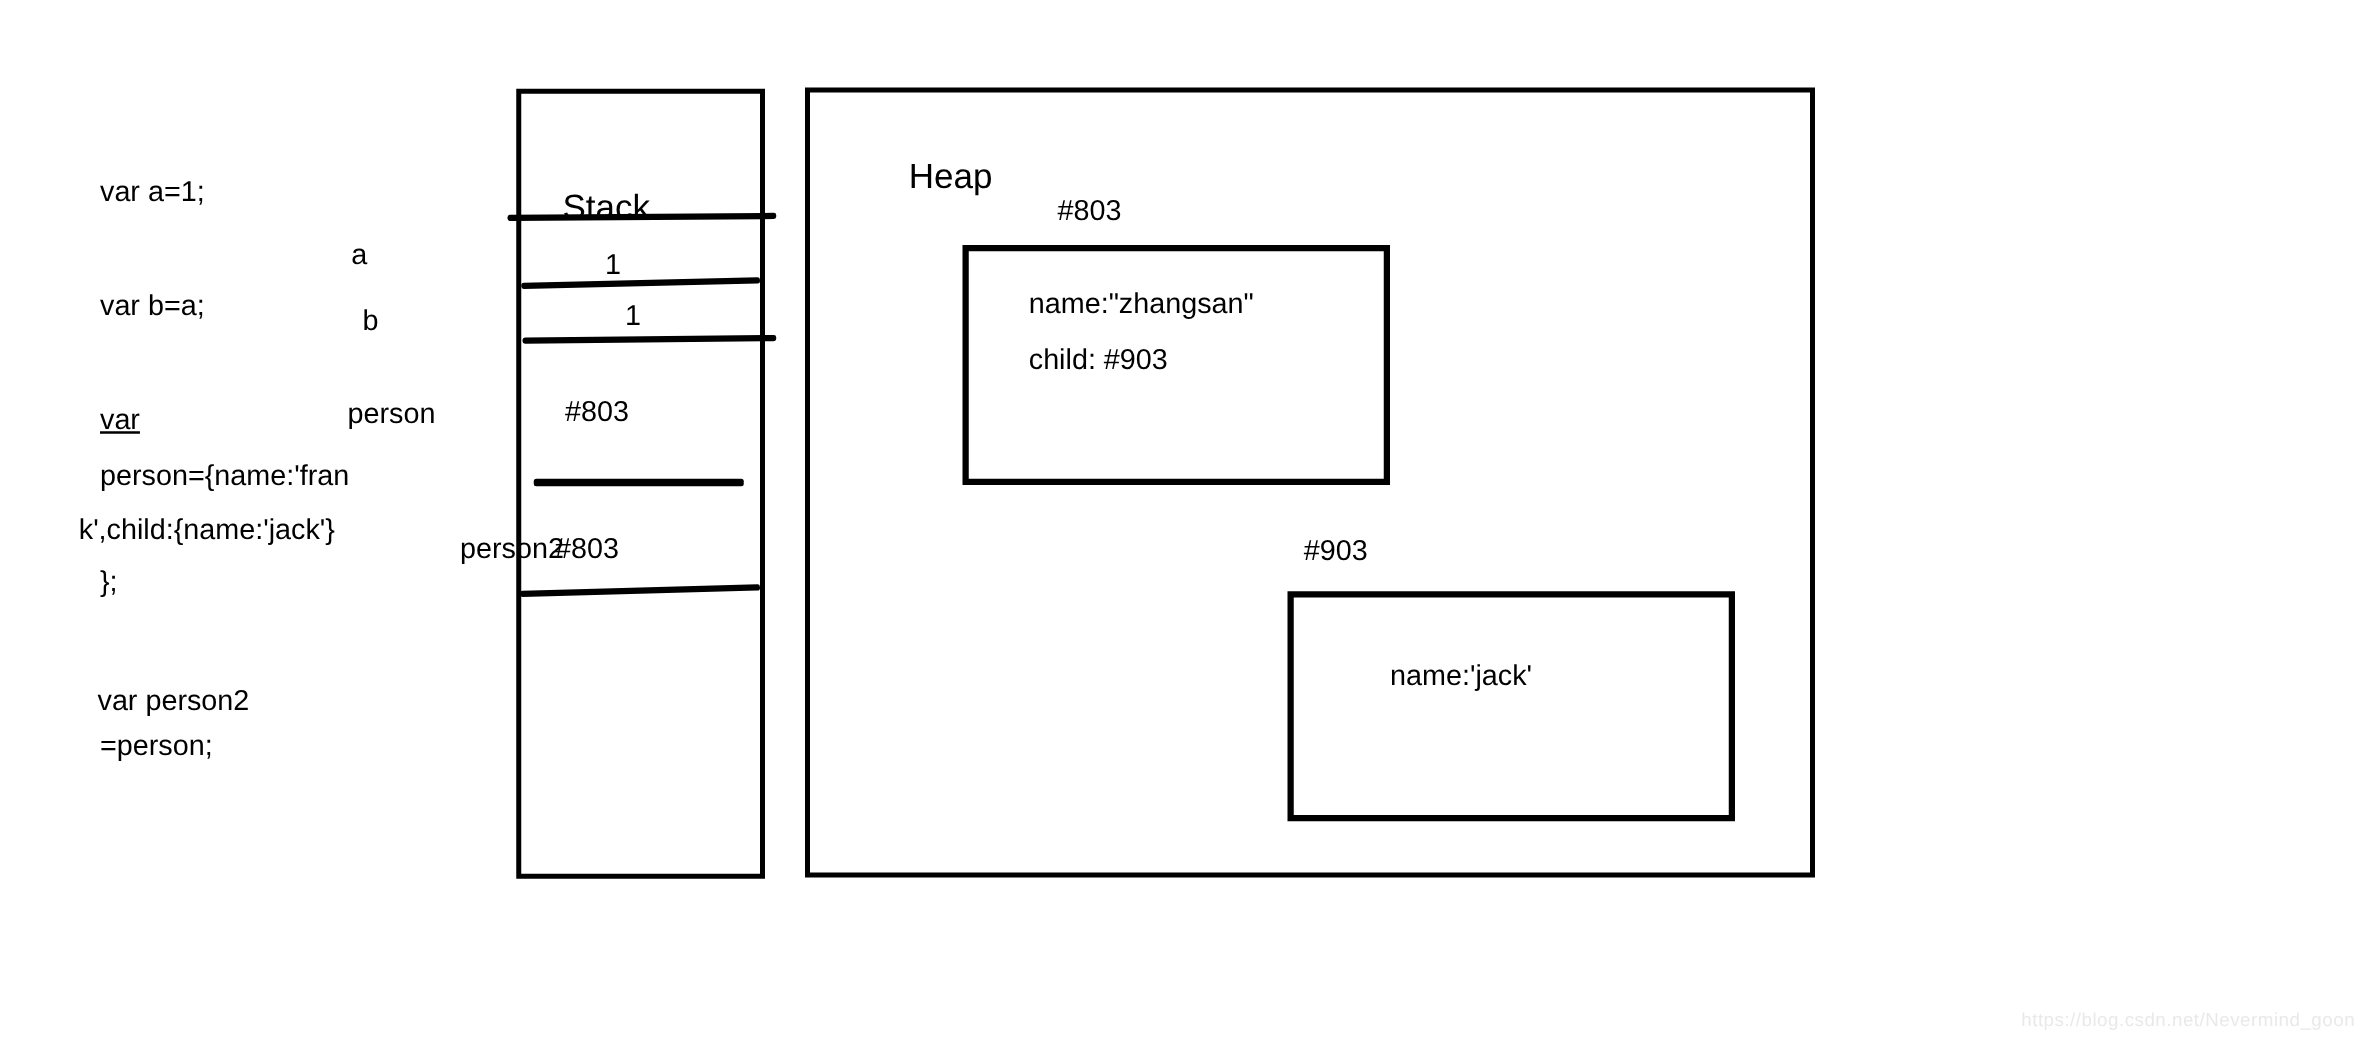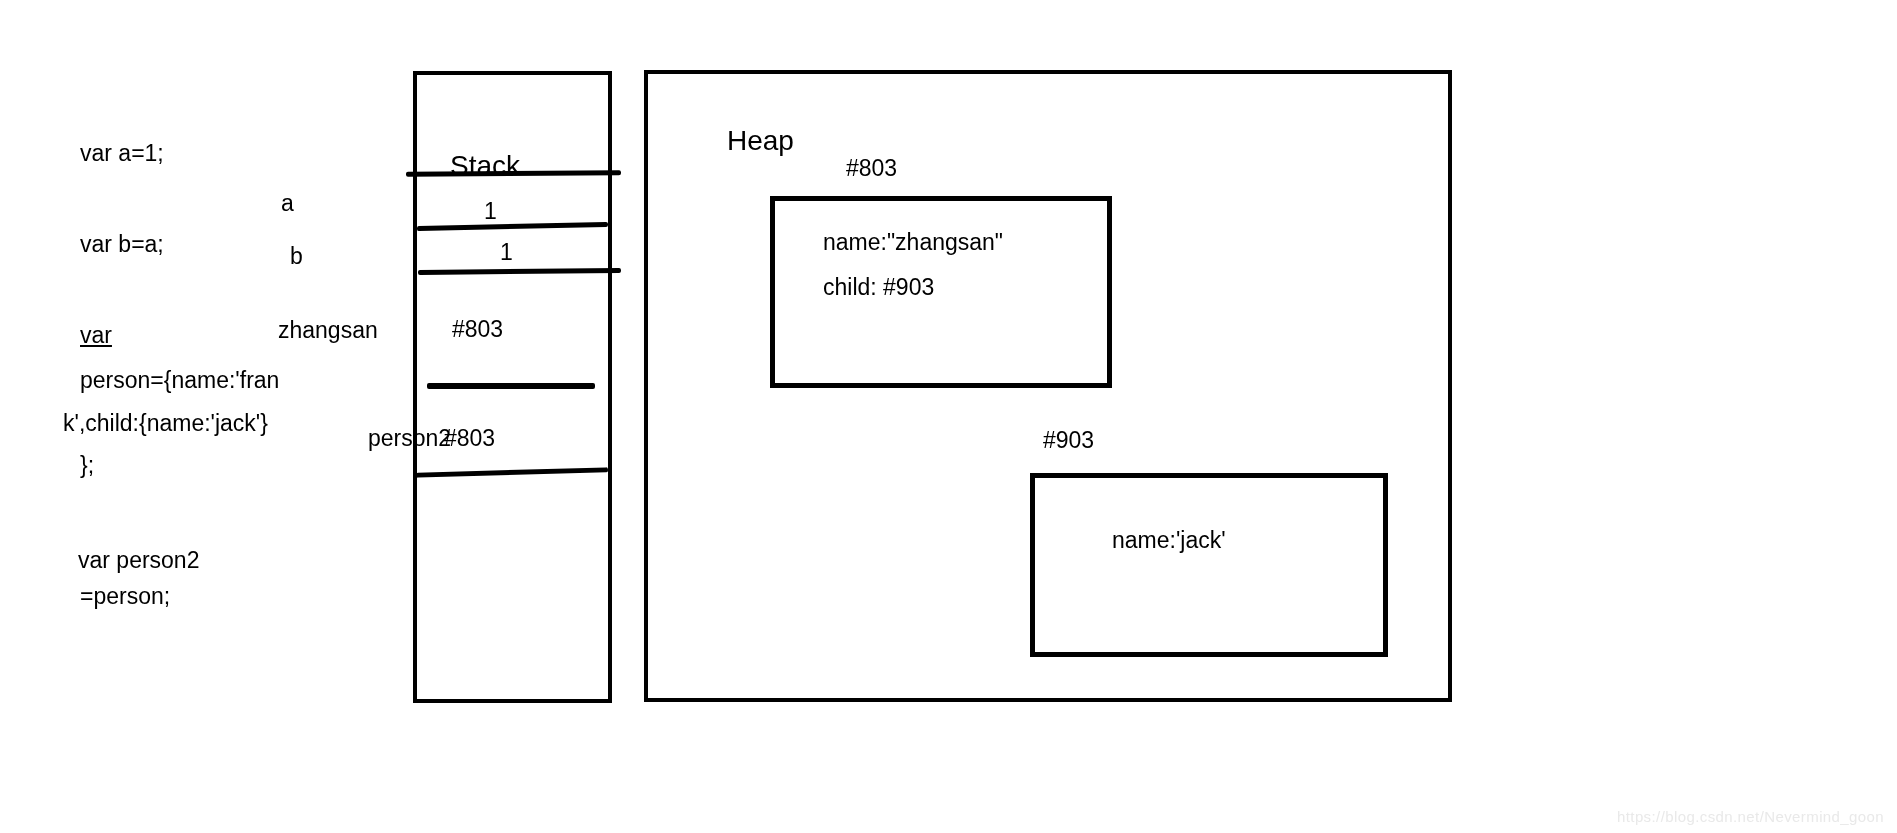--- a/index.html
+++ b/index.html
@@ -19,21 +19,21 @@
 <div class="abs txt" style="left:80px;  top:232px;">var b=a;</div>
 <div class="abs txt" style="left:80px;  top:323px;text-decoration:underline;">var</div>
 <div class="abs txt" style="left:80px;  top:368px;">person={name:'fran</div>
 <div class="abs txt" style="left:63px;  top:411px;">k',child:{name:'jack'}</div>
 <div class="abs txt" style="left:80px;  top:453px;">};</div>
 <div class="abs txt" style="left:78px;  top:548px;">var person2</div>
 <div class="abs txt" style="left:80px;  top:584px;">=person;</div>
 
 <div class="abs txt" style="left:281px; top:191px;">a</div>
 <div class="abs txt" style="left:290px; top:244px;">b</div>
-<div class="abs txt" style="left:278px; top:318px;">zhangsan</div>
+<div class="abs txt" style="left:278px; top:318px;">person</div>
 <div class="abs txt" style="left:368px; top:426px;">person2</div>
 
 <div class="box" style="left:413px; top:71px; width:199px; height:632px;"></div>
 <div class="abs txt" style="left:450px; top:115px; font-size:28px;margin-top:36px;">Stack</div>
 
 <div class="hline" style="left:406px; top:171px; width:215px; height:5px; transform:rotate(-0.4deg);"></div>
 <div class="hline" style="left:417px; top:224px; width:191px; height:5px; transform:rotate(-1.3deg);"></div>
 <div class="hline" style="left:418px; top:269px; width:203px; height:5px; transform:rotate(-0.6deg);"></div>
 <div class="hline" style="left:427px; top:383px; width:168px; height:6px;"></div>
 <div class="hline" style="left:416px; top:470px; width:192px; height:5px; transform:rotate(-1.6deg);"></div>

